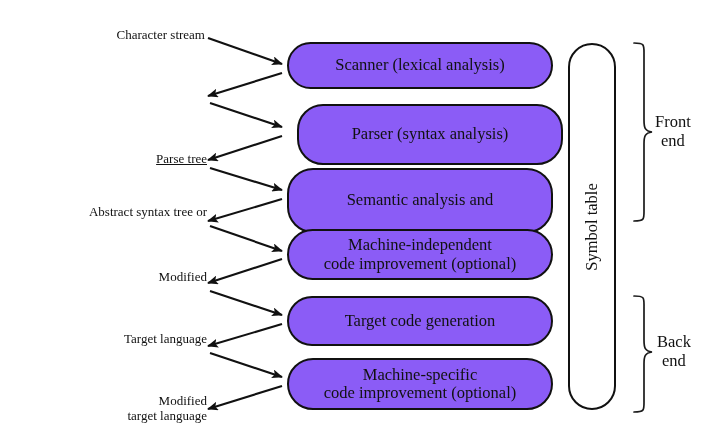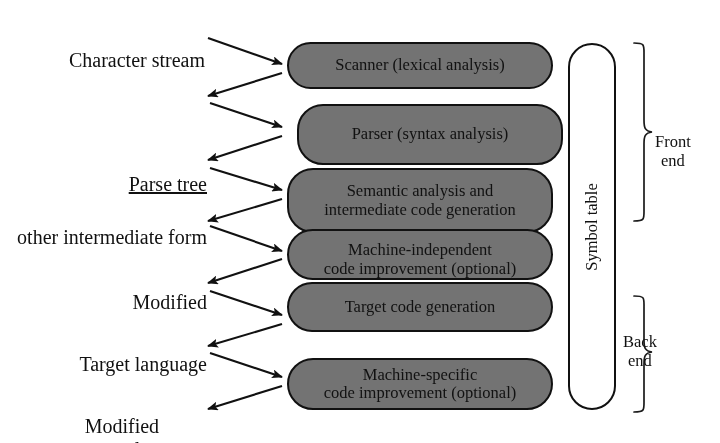--- a/index.html
+++ b/index.html
@@ -20,43 +20,43 @@
     position: absolute;
     left: 0;
     top: 0;
     width: 720px;
     height: 443px;
   }
   .stage-box {
     position: absolute;
     border: 2.2px solid #111111;
     border-radius: 26px;
-    background: #737373;
+    background: #8b5cf6;
     display: flex;
     align-items: center;
     justify-content: center;
     text-align: center;
     box-sizing: border-box;
     line-height: 1.12;
     font-size: 16.5px;
     z-index: 3;
   }
   .stage-box .lines {
     display: block;
     padding: 0 6px;
   }
   .stage-box .l2 { display: block; }
 
   .side-label {
     position: absolute;
-    font-size: 20px;
+    text-align: right;
+    font-size: 13px;
     line-height: 1.14;
     white-space: nowrap;
     z-index: 4;
-    margin-top: 21px;
   }
   .side-label .l2 { display: block; }
 
   .symbol-table {
     position: absolute;
     border: 2.2px solid #111111;
     border-radius: 26px;
     background: #ffffff;
     box-sizing: border-box;
     z-index: 3;
@@ -132,21 +132,21 @@
   <div class="side-label" style="right:515px; top:28px;">
     <span class="l1">Character stream</span>
   </div>
 
 
   <div class="side-label" style="right:513px; top:152px;text-decoration:underline;">
     <span class="l1">Parse tree</span>
   </div>
 
   <div class="side-label" style="right:513px; top:205px;">
-    <span class="l2">other intermediate form</span>
+    <span class="l1">Abstract syntax tree or</span>
   </div>
 
   <div class="side-label" style="right:513px; top:270px;">
     <span class="l1">Modified</span>
   </div>
 
   <div class="side-label" style="right:513px; top:332px;">
     <span class="l1">Target language</span>
   </div>
 
@@ -163,51 +163,50 @@
 
   <div class="stage-box" style="left:297px; top:104px; width:266px; height:61px;">
     <span class="lines">
       <span class="l1">Parser (syntax analysis)</span>
     </span>
   </div>
 
   <div class="stage-box" style="left:287px; top:168px; width:266px; height:65px;">
     <span class="lines">
       <span class="l1">Semantic analysis and</span>
-      <span class="l2">intermediate code generation</span>
-    </span>
-  </div>
-
-  <div class="stage-box" style="left:287px; top:229px; width:266px; height:51px;align-items:flex-end;">
+    </span>
+  </div>
+
+  <div class="stage-box" style="left:287px; top:229px; width:266px; height:51px;">
     <span class="lines">
       <span class="l1">Machine-independent</span>
       <span class="l2">code improvement (optional)</span>
     </span>
   </div>
 
-  <div class="stage-box" style="left:287px; top:282px; width:266px; height:50px;">
+  <div class="stage-box" style="left:287px; top:296px; width:266px; height:50px;">
     <span class="lines">
       <span class="l1">Target code generation</span>
     </span>
   </div>
 
   <div class="stage-box" style="left:287px; top:358px; width:266px; height:52px;">
     <span class="lines">
       <span class="l1">Machine-specific</span>
       <span class="l2">code improvement (optional)</span>
     </span>
   </div>
 
   <div class="symbol-table" style="left:568px; top:43px; width:48px; height:367px;">
     <span class="vtext">Symbol table</span>
   </div>
 
-  <div class="end-label" style="left:655px; top:113px;margin-top:20px;">
+  <div class="end-label" style="left:655px; top:113px;">
     <span class="l1">Front</span>
     <span class="l2">end</span>
   </div>
 
-  <div class="end-label" style="left:623px; top:333px;">
+  <div class="end-label" style="left:657px; top:333px;">
     <span class="l1">Back</span>
     <span class="l2">end</span>
   </div>
 
 </div>
 
 </body></html>

